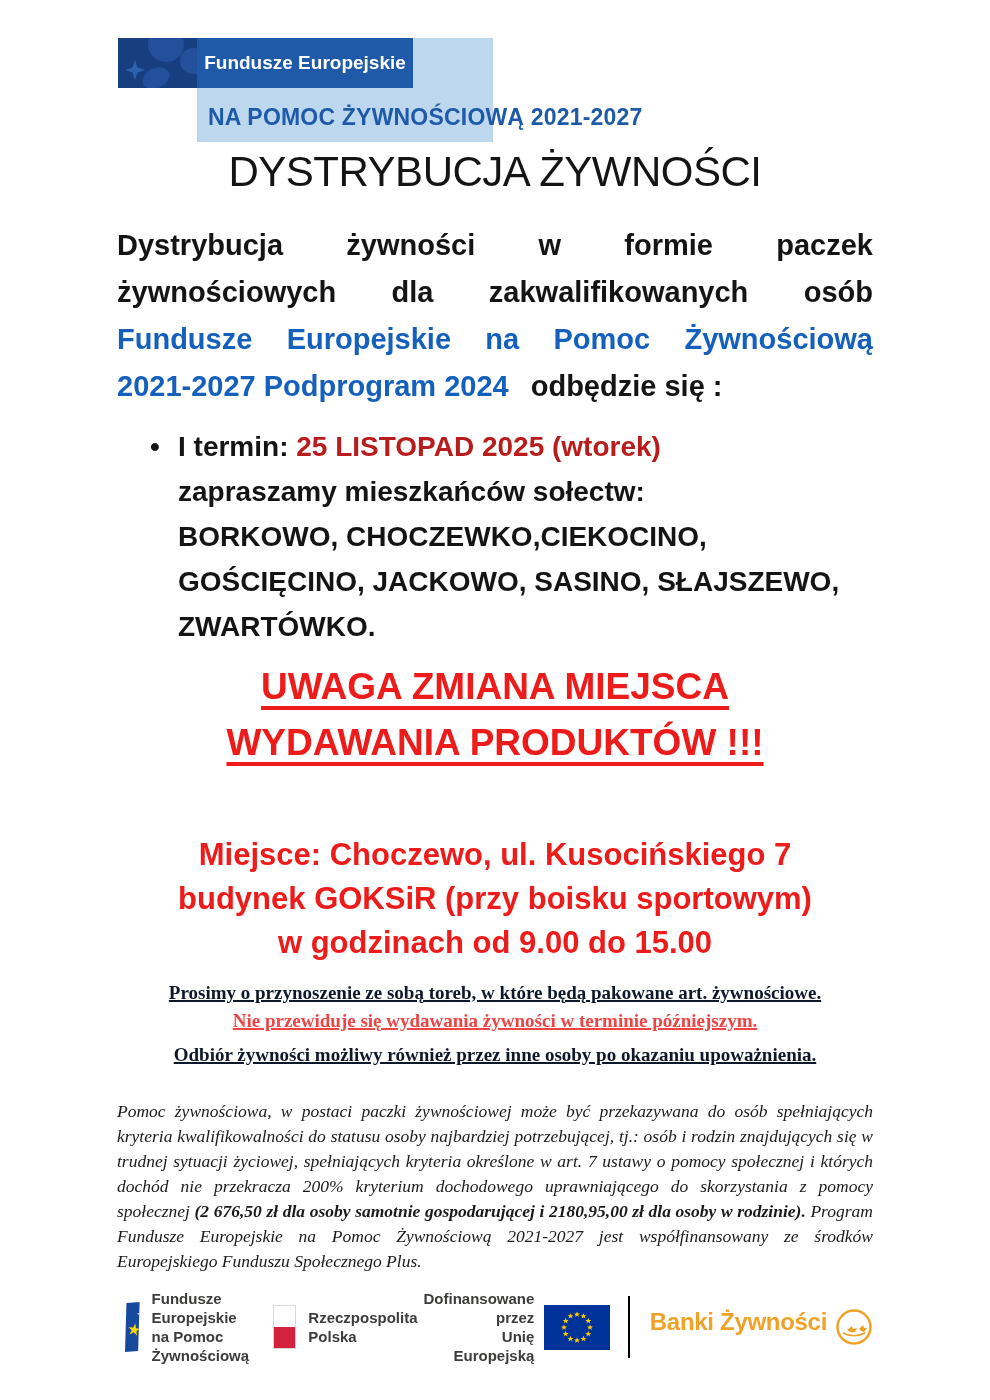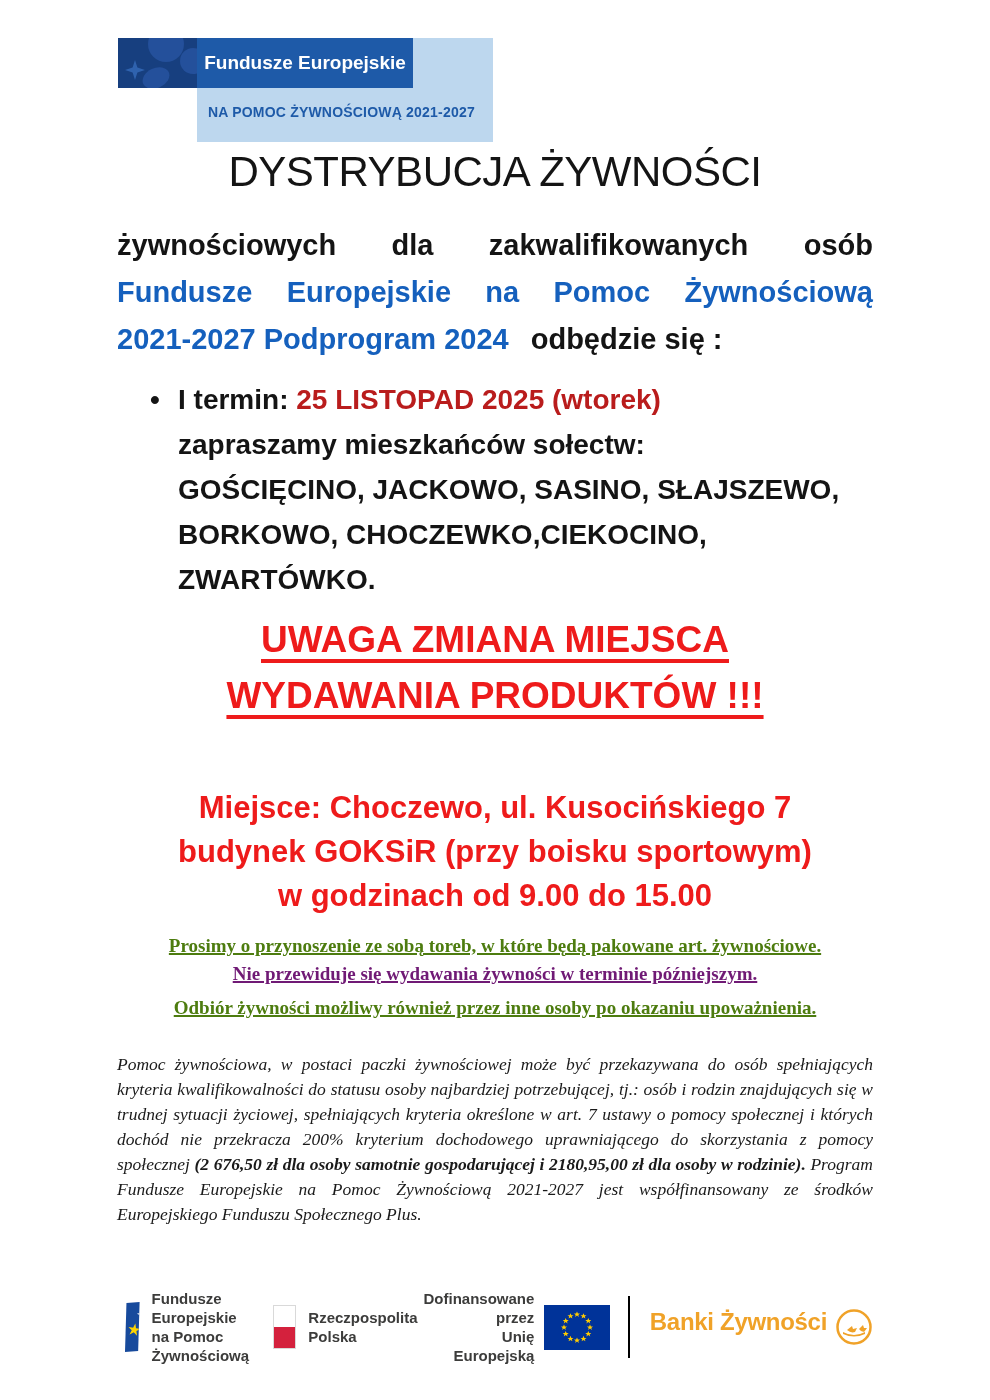--- a/index.html
+++ b/index.html
@@ -15,21 +15,21 @@
   .hdr-lightblue { position:absolute; left:79px; top:0; width:296px; height:104px; background:#BDD7EE; }
   .hdr-starbox { position:absolute; left:0; top:0; width:79px; height:50px; background:#173F7F; overflow:hidden; }
   .hdr-star { position:absolute; left:7px; top:22px; width:20px; height:20px; background:#2F62AE;
               clip-path:polygon(50% 0,62% 38%,100% 50%,62% 62%,50% 100%,38% 62%,0 50%,38% 38%); }
   .hdr-c1 { position:absolute; left:30px; top:-12px; width:36px; height:36px; border-radius:50%; background:#24509B; }
   .hdr-c2 { position:absolute; left:24px; top:30px; width:28px; height:20px; border-radius:50%; background:#24509B; transform:rotate(-25deg); }
   .hdr-c3 { position:absolute; left:62px; top:10px; width:26px; height:26px; border-radius:50%; background:#24509B; }
   .hdr-band { position:absolute; left:79px; top:0; width:216px; height:50px; background:#1E5AA8;
               display:flex; align-items:center; justify-content:center; }
   .hdr-band-text { color:#ffffff; font-weight:bold; font-size:19px; white-space:nowrap; }
-  .hdr-sub { position:absolute; left:90px; top:66px; color:#1E5AA8; font-weight:bold; font-size:14px; white-space:nowrap; letter-spacing:0.2px; }
+  .hdr-sub { position:absolute; left:90px; top:66px; color:#1E5AA8; font-weight:bold; font-size:23px; white-space:nowrap; letter-spacing:0.2px; }
 
   
   .content { position:absolute; left:117px; top:148px; width:756px; }
 
   .title { text-align:center; font-size:42px; font-weight:normal; color:#141414; letter-spacing:-0.5px; margin-bottom:26px; }
 
   .intro { font-size:29px; font-weight:bold; color:#141414; }
   .jline { text-align:justify; text-align-last:justify; line-height:47px; white-space:nowrap; }
   .lline { text-align:left; line-height:47px; white-space:nowrap; }
   .blue  { color:#1560BD; }
@@ -45,22 +45,22 @@
   .warn { margin-top:10px; text-align:center; color:#EE1B1B; font-weight:bold; font-size:37px; }
   .warn div { line-height:56px; }
   .warn span { text-decoration:underline; text-decoration-thickness:4px; text-underline-offset:7px; }
 
   .loc { margin-top:62px; text-align:center; color:#EE1B1B; font-weight:bold; font-size:31px; }
   .loc div { line-height:44px; }
 
   .notes { margin-top:14px; text-align:center; font-family:"Liberation Serif", serif; font-weight:bold; font-size:19px; }
   .notes div { line-height:28px; }
   .notes span { text-decoration:underline; text-decoration-thickness:2px; }
-  .darkred { color:#4d7c0f; }
-  .green   { color:#701a75; }
+  .darkred { color:#0f172a; }
+  .green   { color:#ef4444; }
   .note3 { margin-top:6px; }
 
   .legal { margin-top:30px; font-family:"Liberation Serif", serif; font-style:italic; font-size:17.5px;
            line-height:25px; color:#1A1A1A; text-align:justify; }
   .legal .bold { font-weight:bold; }
 
   
   .footer { position:absolute; left:125px; top:1292px; width:748px; height:70px; display:flex; align-items:center; }
   .fe-flag { position:relative; width:40px; height:50px; background:#174A9C; margin-right:12px;
              clip-path:polygon(10% 2%, 100% 0, 90% 98%, 0 100%); }
@@ -97,33 +97,34 @@
       <span class="hdr-band-text">Fundusze Europejskie</span>
     </div>
     <div class="hdr-sub">NA POMOC ŻYWNOŚCIOWĄ 2021-2027</div>
   </div>
 
   <div class="content">
 
     <div class="title">DYSTRYBUCJA ŻYWNOŚCI</div>
 
     <div class="intro">
+      <div class="jline">Dystrybucja żywności w formie paczek</div>
       <div class="jline">żywnościowych dla zakwalifikowanych osób</div>
       <div class="jline blue">Fundusze Europejskie na Pomoc Żywnościową</div>
       <div class="lline"><span class="blue">2021-2027 Podprogram 2024</span><span class="gapL">odbędzie się :</span></div>
     </div>
 
     <div class="blist">
       <div class="brow">
         <span class="bdot">•</span>
         <span class="btext"><span>I termin: </span><span class="red">25 LISTOPAD 2025 (wtorek)</span></span>
       </div>
       <div class="bline">zapraszamy mieszkańców sołectw:</div>
+      <div class="bline">BORKOWO, CHOCZEWKO,CIEKOCINO,</div>
       <div class="bline">GOŚCIĘCINO, JACKOWO, SASINO, SŁAJSZEWO,</div>
-      <div class="bline">BORKOWO, CHOCZEWKO,CIEKOCINO,</div>
       <div class="bline">ZWARTÓWKO.</div>
     </div>
 
     <div class="warn">
       <div><span>UWAGA ZMIANA MIEJSCA</span></div>
       <div><span>WYDAWANIA PRODUKTÓW !!!</span></div>
     </div>
 
     <div class="loc">
       <div>Miejsce: Choczewo, ul. Kusocińskiego 7</div>

